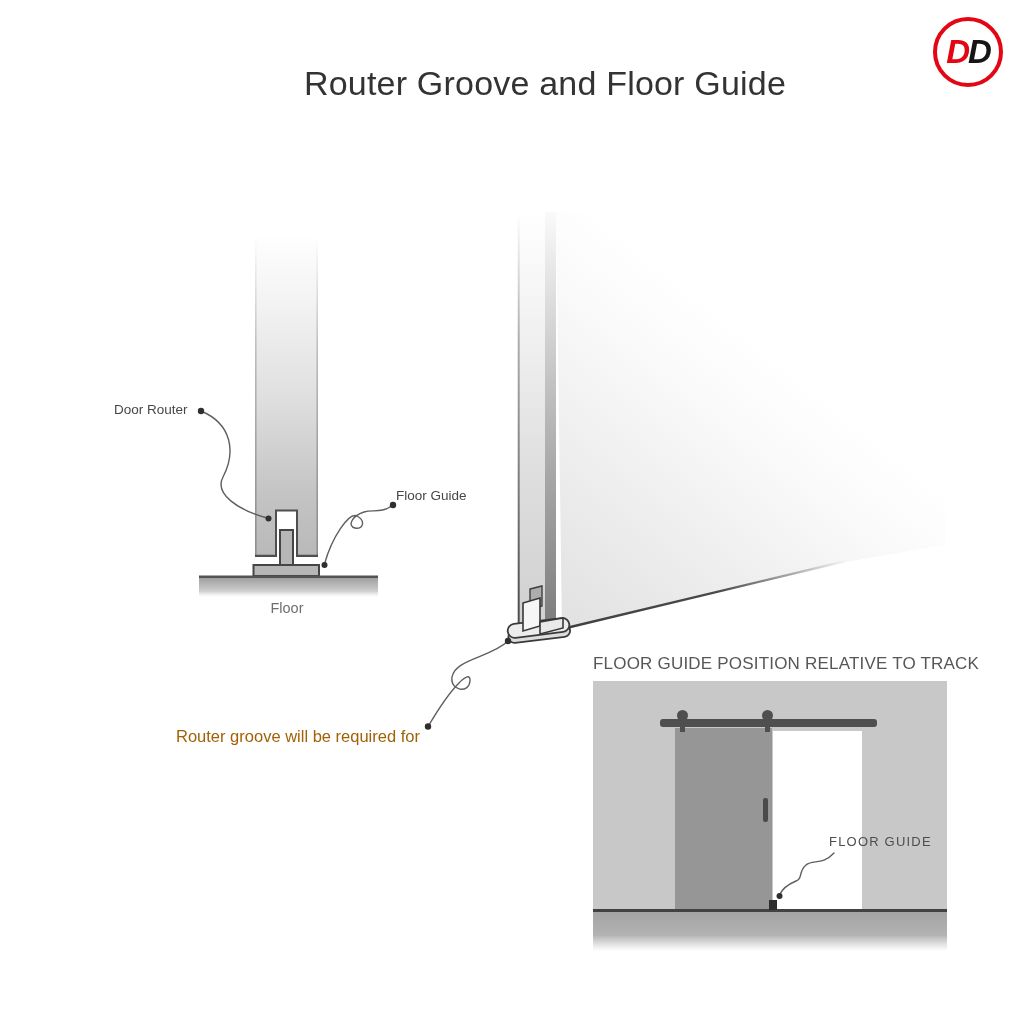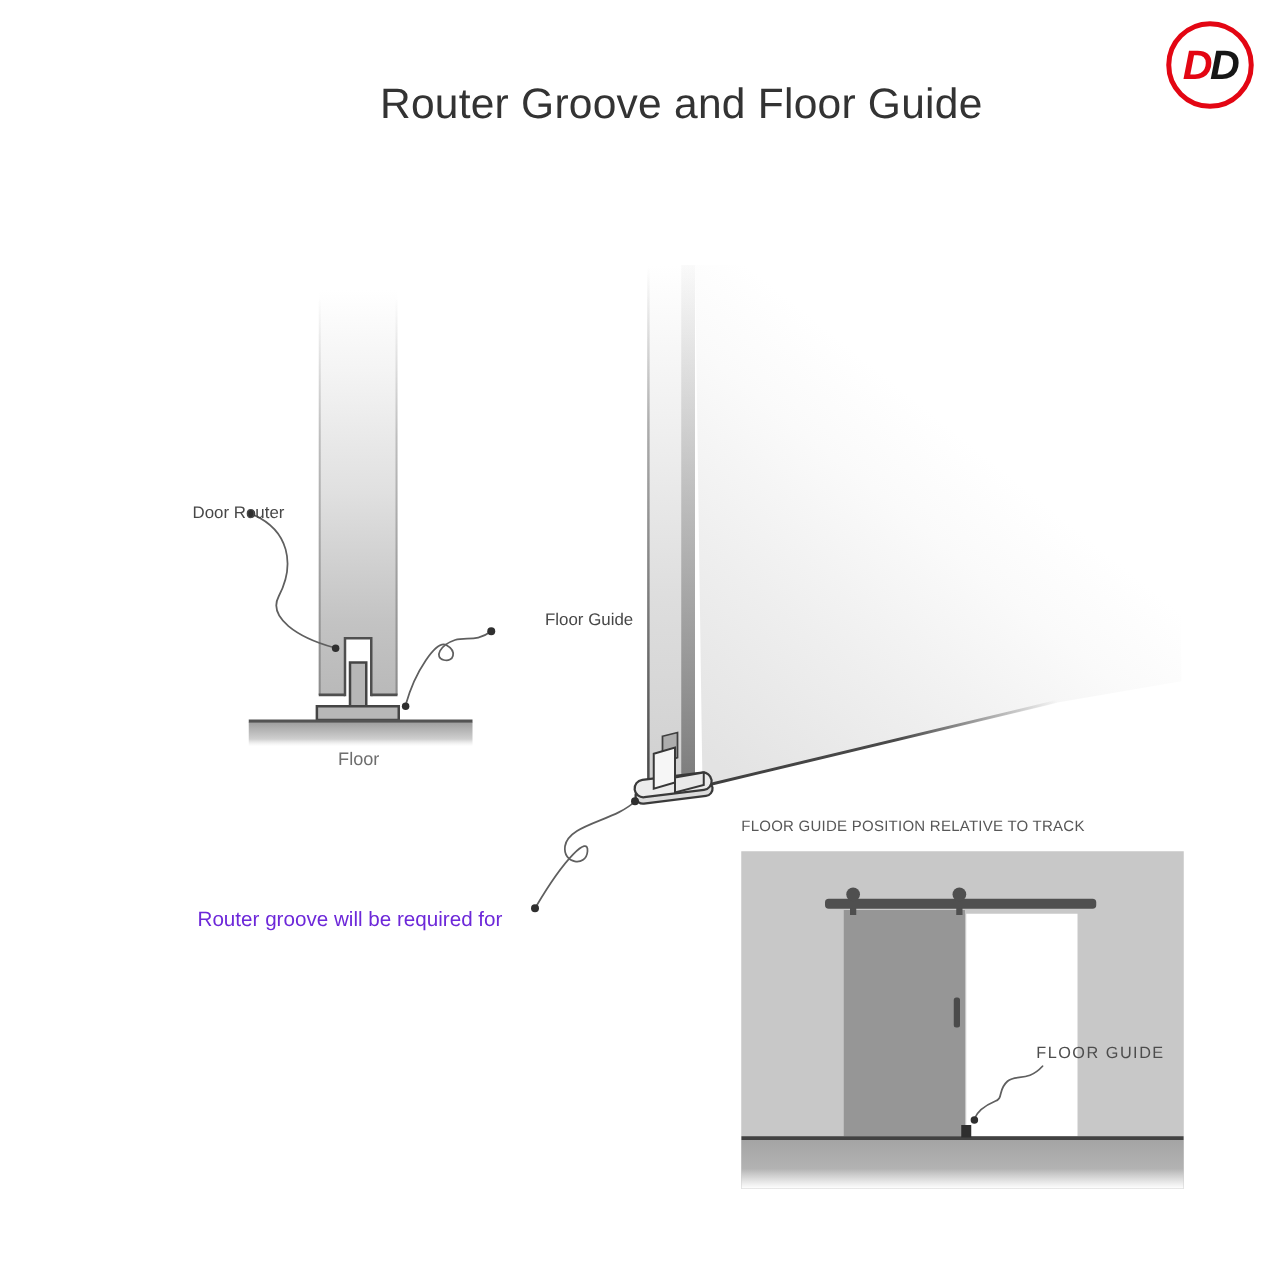--- a/index.html
+++ b/index.html
@@ -18,33 +18,33 @@
   
   #brand-logo{
     top:17px;left:933px;width:62px;height:62px;border-radius:50%;
     border:4px solid #e30613;background:#ffffff;
     display:flex;align-items:center;justify-content:center;
     font-style:italic;font-weight:700;font-size:33px;letter-spacing:-2px;
   }
   #brand-logo .d1{color:#e30613;}
   #brand-logo .d2{color:#161616;}
   
-  .diagram-label{color:#474747;font-size:13.5px;white-space:nowrap;margin-left:40px;}
+  .diagram-label{color:#474747;font-size:13.5px;white-space:nowrap;}
   #door-router-label{top:402px;left:114px;}
   #floor-guide-left-label{top:488px;left:396px;}
   #floor-label{top:600px;left:247px;width:80px;text-align:center;color:#6e6e6e;font-size:14.5px;}
   
   #note-text{
-    top:726px;left:158px;width:290px;
-    font-size:16.5px;line-height:20px;color:#6d28d9;
+    top:726px;left:176px;width:290px;
+    font-size:16.5px;line-height:20px;color:#a16207;
   }
   
   #inset-title{
     top:654px;left:593px;width:380px;
-    font-size:12px;color:#575757;letter-spacing:.2px;white-space:nowrap;
+    font-size:17px;color:#575757;letter-spacing:.2px;white-space:nowrap;
   }
   #inset-panel{
     top:681px;left:593px;width:354px;height:270px;
     background:#c8c8c8;overflow:hidden;
   }
   #inset-doorway{left:180px;top:50px;width:89px;height:178px;background:#ffffff;}
   #inset-door{left:82px;top:47px;width:97px;height:181px;background:#969696;}
   #inset-track{left:67px;top:38px;width:217px;height:8px;background:#4f4f4f;border-radius:3px;}
   .inset-roller{width:11px;height:11px;border-radius:50%;background:#4f4f4f;top:29px;}
   #inset-roller-1{left:84px;}

